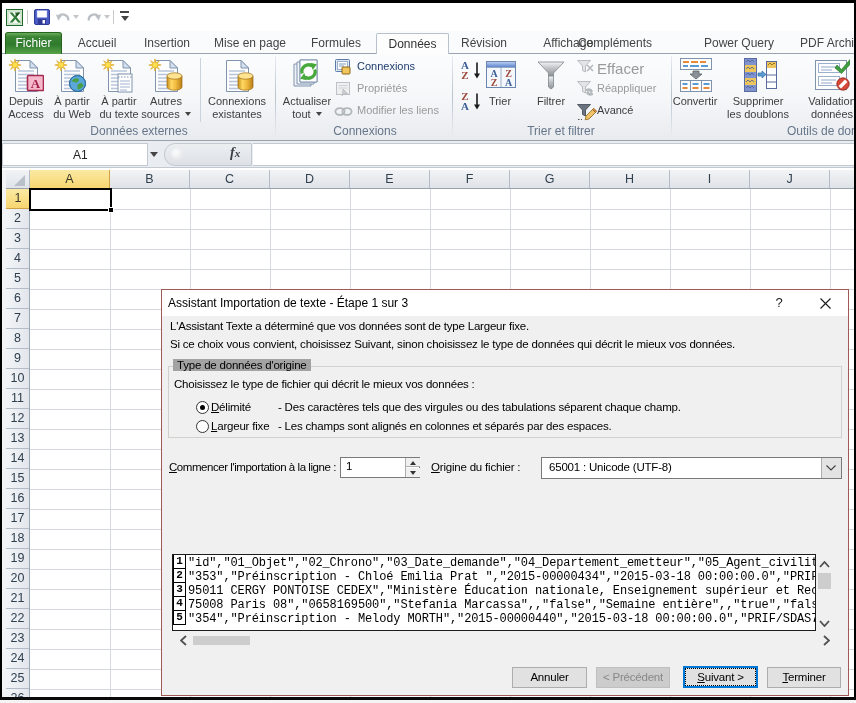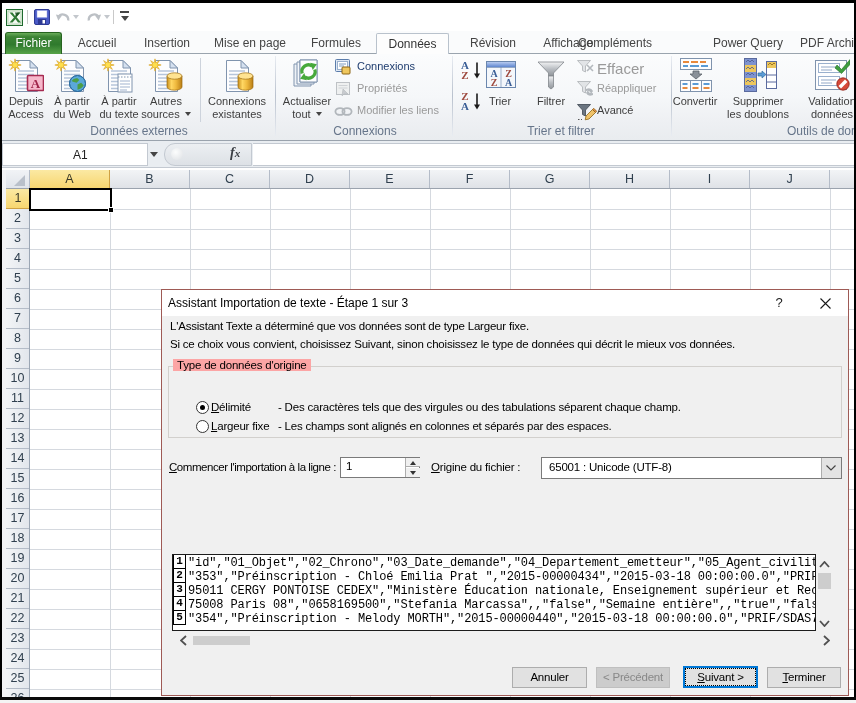--- a/index.html
+++ b/index.html
@@ -46,24 +46,24 @@
   <div class="a" style="left:121px;top:16px;width:0;height:0;border-left:4px solid transparent;border-right:4px solid transparent;border-top:5px solid #444"></div>
 </div>
 
 <div class="a" style="left:0;top:31px;width:856px;height:23px;background:#fafbfc;border-bottom:1px solid #9aa4ae"></div>
 <div class="a" style="left:5px;top:32px;width:57px;height:22px;background:linear-gradient(#6aac5a 0%,#3c8435 18%,#2f7a2d 55%,#57a348 100%);border:1px solid #26631f;border-bottom:none;border-radius:3px 3px 0 0;color:#fff;font-size:12px;text-align:center;line-height:21px">Fichier</div>
 <div class="a tab" style="left:66px;top:33px;width:62px;text-align:center;line-height:20px">Accueil</div>
 <div class="a tab" style="left:133px;top:33px;width:68px;text-align:center;line-height:20px">Insertion</div>
 <div class="a tab" style="left:205px;top:33px;width:90px;text-align:center;line-height:20px">Mise en page</div>
 <div class="a tab" style="left:300px;top:33px;width:72px;text-align:center;line-height:20px">Formules</div>
 <div class="a" style="left:376px;top:33px;width:73px;height:21px;background:#fdfdfd;border:1px solid #b9c2cc;border-bottom:none;border-radius:2px 2px 0 0;font-size:12px;color:#333;text-align:center;line-height:20px">Données</div>
-<div class="a tab" style="left:452px;top:33px;width:64px;text-align:right;line-height:20px">Révision</div>
+<div class="a tab" style="left:452px;top:33px;width:64px;text-align:center;line-height:20px">Révision</div>
 <div class="a tab" style="left:521px;top:33px;width:72px;text-align:right;line-height:20px">Affichage</div>
 <div class="a tab" style="left:578px;top:33px;width:94px;line-height:20px">Compléments</div>
-<div class="a tab" style="left:695px;top:33px;width:88px;text-align:right;line-height:20px">Power Query</div>
+<div class="a tab" style="left:695px;top:33px;width:88px;text-align:center;line-height:20px">Power Query</div>
 <div class="a tab" style="left:800px;top:33px;width:70px;text-align:left;line-height:20px;white-space:nowrap">PDF Architect</div>
 
 <div class="a" style="left:0;top:54px;width:856px;height:87px;background:linear-gradient(#fbfcfd 0%,#f5f7f9 50%,#eef0f3 78%,#e9ecef 100%);border-bottom:1px solid #9aa3ad"></div>
 <svg width="0" height="0" style="position:absolute">
 <defs>
 <linearGradient id="gold" x1="0" y1="0" x2="1" y2="0">
         <stop offset="0" stop-color="#c98f1d"></stop>
         <stop offset="0.3" stop-color="#ffd763"></stop>
         <stop offset="0.6" stop-color="#efb93e"></stop>
         <stop offset="1" stop-color="#b97e16"></stop>
@@ -370,21 +370,22 @@
   <div class="a" style="left:0;top:0;width:686px;height:26px;background:#fff"></div>
   <div class="a" style="left:6px;top:0;height:26px;line-height:26px;font-size:12px;letter-spacing:0">Assistant Importation de texte - Étape 1 sur 3</div>
   <div class="a" style="left:610px;top:0;width:14px;height:26px;line-height:26px;text-align:center;font-size:13px;color:#222">?</div>
   <svg class="a" style="left:658px;top:8px" width="11" height="11" viewBox="0 0 11 11">
       <path d="M0.5 0.5 L10.5 10.5 M10.5 0.5 L0.5 10.5" stroke="#1a1a1a" stroke-width="1.1"></path>
     </svg>
   <div class="a" style="left:8px;top:30px">L'Assistant Texte a déterminé que vos données sont de type Largeur fixe.</div>
   <div class="a" style="left:8px;top:48px">Si ce choix vous convient, choisissez Suivant, sinon choisissez le type de données qui décrit le mieux vos données.</div>
 
   <div class="a" style="left:6px;top:76px;width:674px;height:72px;border:1px solid #d2d0cd"></div>
-  <div class="a" style="left:11px;top:69px;background:#fca5a5;padding:0 4px">Type de données d'origine</div>
+  <div class="a" style="left:11px;top:69px;background:#a3a3a3;padding:0 4px">Type de données d'origine</div>
+  <div class="a" style="left:12px;top:88px">Choisissez le type de fichier qui décrit le mieux vos données :</div>
   <div class="a" style="left:34px;top:111px;width:13px;height:13px;border:1px solid #353535;border-radius:50%;background:#fff"></div>
   <div class="a" style="left:38px;top:115px;width:5px;height:5px;border-radius:50%;background:#000"></div>
   <div class="a" style="left:49px;top:111px"><u>D</u>élimité</div>
   <div class="a" style="left:116px;top:111px">- Des caractères tels que des virgules ou des tabulations séparent chaque champ.</div>
   <div class="a" style="left:34px;top:130px;width:13px;height:13px;border:1px solid #353535;border-radius:50%;background:#fff"></div>
   <div class="a" style="left:49px;top:130px"><u>L</u>argeur fixe</div>
   <div class="a" style="left:116px;top:130px">- Les champs sont alignés en colonnes et séparés par des espaces.</div>
 
   <div class="a" style="left:7px;top:171px;letter-spacing:-0.45px"><u>C</u>ommencer l'importation à la ligne :</div>
   <div class="a" style="left:178px;top:167px;width:80px;height:21px;background:#fff;border:1px solid #7a7a7a"></div>

